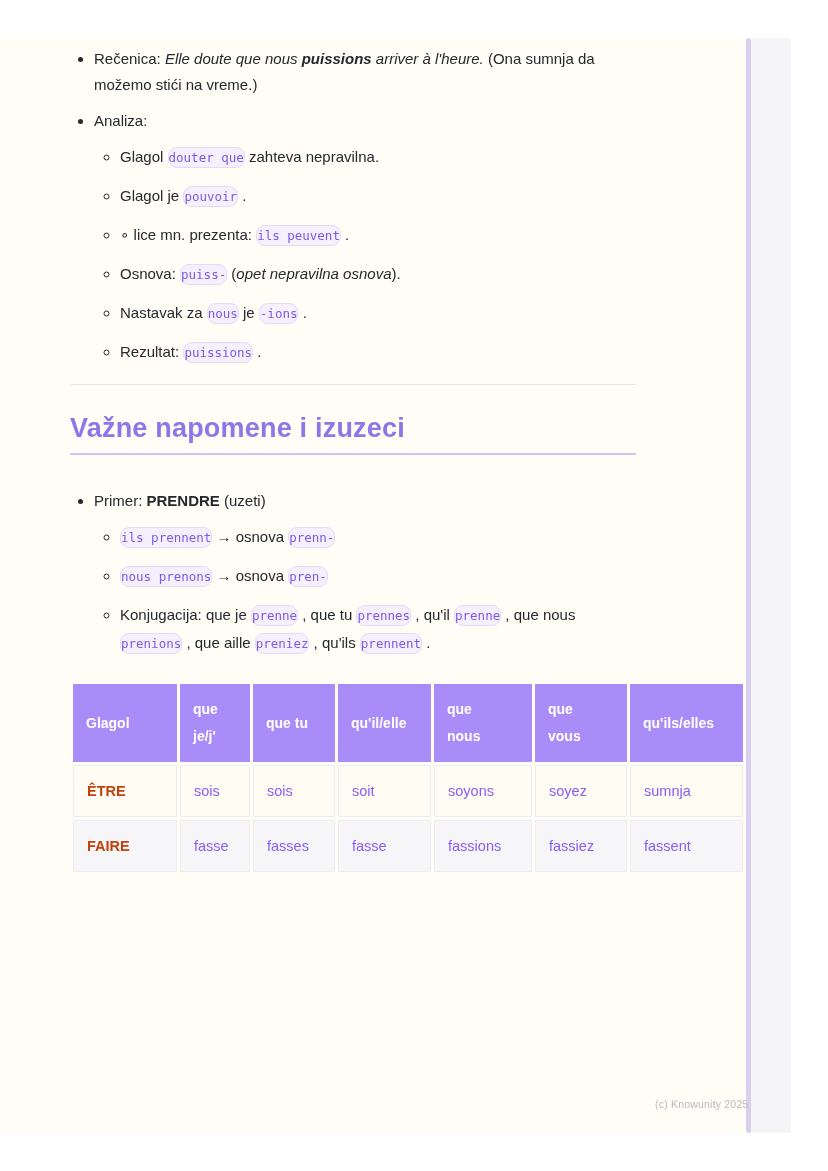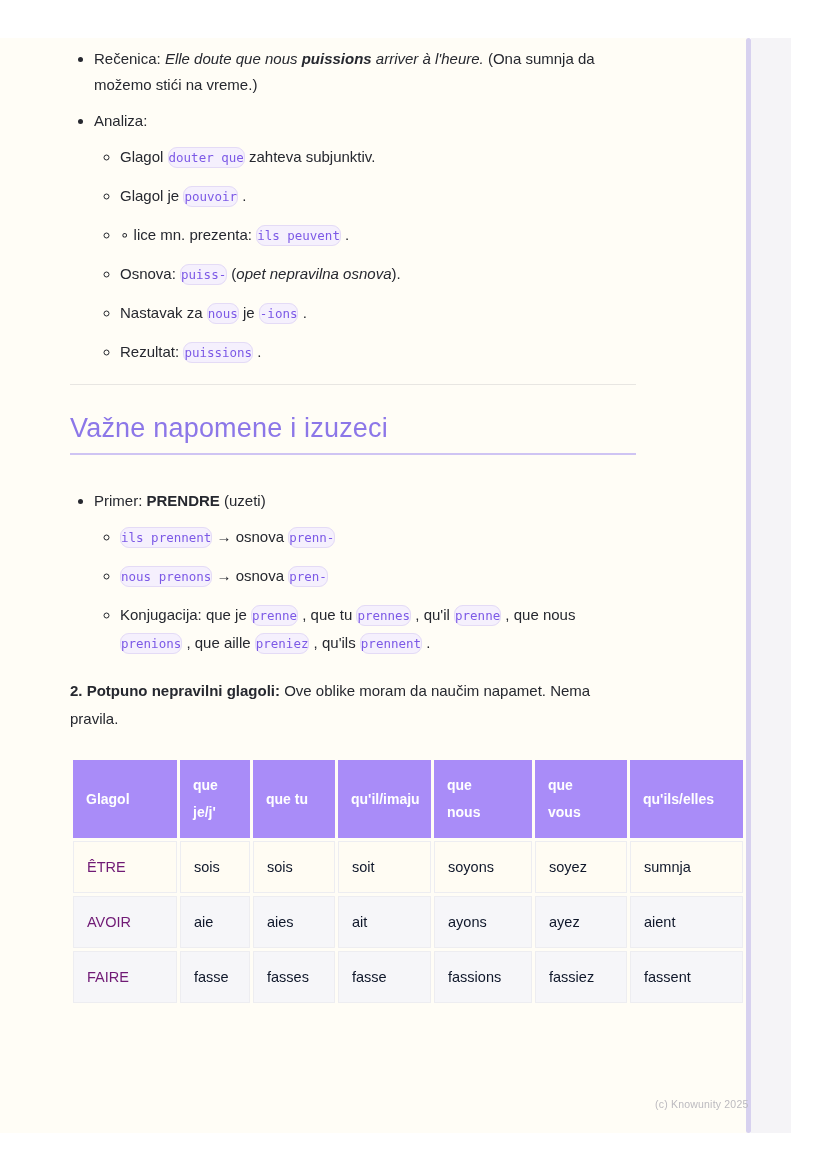--- a/index.html
+++ b/index.html
@@ -20,39 +20,39 @@
   .i  { font-style:italic; }
   .b  { font-weight:700; }
   .bi { font-weight:700; font-style:italic; }
 
   code.chip { font-family:"DejaVu Sans Mono", monospace; font-size:12.5px;
     color:#7c59e6; background:#f5f0fd; border:1px solid #e4dbf6; border-radius:9px;
     padding:2px 0; white-space:nowrap; }
 
   hr.divider { border:none; border-top:1px solid #e8e6e2; margin:18px 0 0 0; width:566px; }
 
-  h1.section-title { margin-top:28px; font-size:27px; font-weight:400; color:#8c77e8;
+  h1.section-title { margin-top:28px; font-size:27px; font-weight:700; color:#8c77e8;
     letter-spacing:.2px; }
   .title-underline { margin-top:9px; width:566px; border-bottom:2px solid #cfc4f3; }
 
   p.para { width:566px; font-size:15px; line-height:28px; margin-top:20px; }
   p.just { text-align:justify; }
 
   ul.primer { margin-top:20px; }
   ul.primer > li { margin-bottom:0;margin-top:33px; }
 
   
   table.conj { margin-top:24px; width:676px; table-layout:fixed;
     border-collapse:separate; border-spacing:3px; }
   table.conj th { background:#a98cf8; color:#ffffff; font-size:14px; font-weight:600;
     text-align:left; vertical-align:middle; padding:12px 13px; line-height:27px;
     white-space:pre-line; }
   table.conj td { font-size:14.5px; padding:17px 13px; border:1px solid #ededf1;
-    vertical-align:middle; color:#0f172a; }
-  table.conj td.verb { font-weight:400; color:#701a75; }
+    vertical-align:middle; color:#8b5cf6; }
+  table.conj td.verb { font-weight:700; color:#c2410c; }
   tr.odd  td { background:#fffcf3; }
   tr.even td { background:#f6f6f9; }
 
   
   .scroll-thumb { position:absolute; left:746px; top:38px; width:5px; height:1095px;
     background:#d7d1ef; border-radius:3px; }
   .scroll-track { position:absolute; left:751px; top:38px; width:40px; height:1095px;
     background:#f5f4f7; }
 
   .watermark { position:absolute; left:655px; top:1098px; font-size:10.5px;
@@ -65,21 +65,21 @@
   <div class="doc-card">
     <div class="content">
 
       <ul class="lv1">
         <li>
           <span><span>Rečenica: </span><span class="i">Elle doute que nous </span><span class="bi">puissions</span><span class="i"> arriver à l'heure.</span><span> (Ona sumnja da možemo stići na vreme.)</span></span>
         </li>
         <li>
           <span>Analiza:</span>
           <ul class="lv2">
-            <li><span><span>Glagol </span><code class="chip">douter que</code><span> zahteva subjunktiv.</span></span></li>
+            <li><span><span>Glagol </span><code class="chip">douter que</code><span> zahteva nepravilna.</span></span></li>
             <li><span><span>Glagol je </span><code class="chip">pouvoir</code><span> .</span></span></li>
             <li><span><span>∘ lice mn. prezenta: </span><code class="chip">ils peuvent</code><span> .</span></span></li>
             <li><span><span>Osnova: </span><code class="chip">puiss-</code><span> (</span><span class="i">opet nepravilna osnova</span><span>).</span></span></li>
             <li><span><span>Nastavak za </span><code class="chip">nous</code><span> je </span><code class="chip">-ions</code><span> .</span></span></li>
             <li><span><span>Rezultat: </span><code class="chip">puissions</code><span> .</span></span></li>
           </ul>
         </li>
       </ul>
 
       <hr class="divider">
@@ -93,64 +93,54 @@
         <li>
           <span><span>Primer: </span><span class="b">PRENDRE</span><span> (uzeti)</span></span>
           <ul class="lv2">
             <li><span><code class="chip">ils prennent</code><span> → osnova </span><code class="chip">prenn-</code></span></li>
             <li><span><code class="chip">nous prenons</code><span> → osnova </span><code class="chip">pren-</code></span></li>
             <li><span><span>Konjugacija: que je </span><code class="chip">prenne</code><span> , que tu </span><code class="chip">prennes</code><span> , qu'il </span><code class="chip">prenne</code><span> , que nous </span><code class="chip">prenions</code><span> , que aille </span><code class="chip">preniez</code><span> , qu'ils </span><code class="chip">prennent</code><span> .</span></span></li>
           </ul>
         </li>
       </ul>
 
-      <p class="para"><span class="b">2. Potpuno nepravilni glagoli:</span><span> Ove oblike moram da naučim napamet. Nema pravila.</span></p>
 
       <table class="conj">
         <colgroup>
           <col style="width:104px">
             <col style="width:70px">
             <col style="width:82px">
           <col style="width:93px">
             <col style="width:98px">
             <col style="width:92px">
           <col style="width:113px">
         </colgroup>
         <thead>
           <tr>
             <th>Glagol</th>
             <th>que
 je/j'</th>
             <th>que tu</th>
-            <th>qu'il/imaju</th>
+            <th>qu'il/elle</th>
             <th>que
 nous</th>
             <th>que
 vous</th>
             <th>qu'ils/elles</th>
           </tr>
         </thead>
         <tbody>
           <tr class="odd">
             <td class="verb">ÊTRE</td>
             <td>sois</td>
             <td>sois</td>
             <td>soit</td>
             <td>soyons</td>
             <td>soyez</td>
             <td>sumnja</td>
-          </tr>
-          <tr class="even">
-            <td class="verb">AVOIR</td>
-            <td>aie</td>
-            <td>aies</td>
-            <td>ait</td>
-            <td>ayons</td>
-            <td>ayez</td>
-            <td>aient</td>
           </tr>
           <tr class="even">
             <td class="verb">FAIRE</td>
             <td>fasse</td>
             <td>fasses</td>
             <td>fasse</td>
             <td>fassions</td>
             <td>fassiez</td>
             <td>fassent</td>
           </tr>

